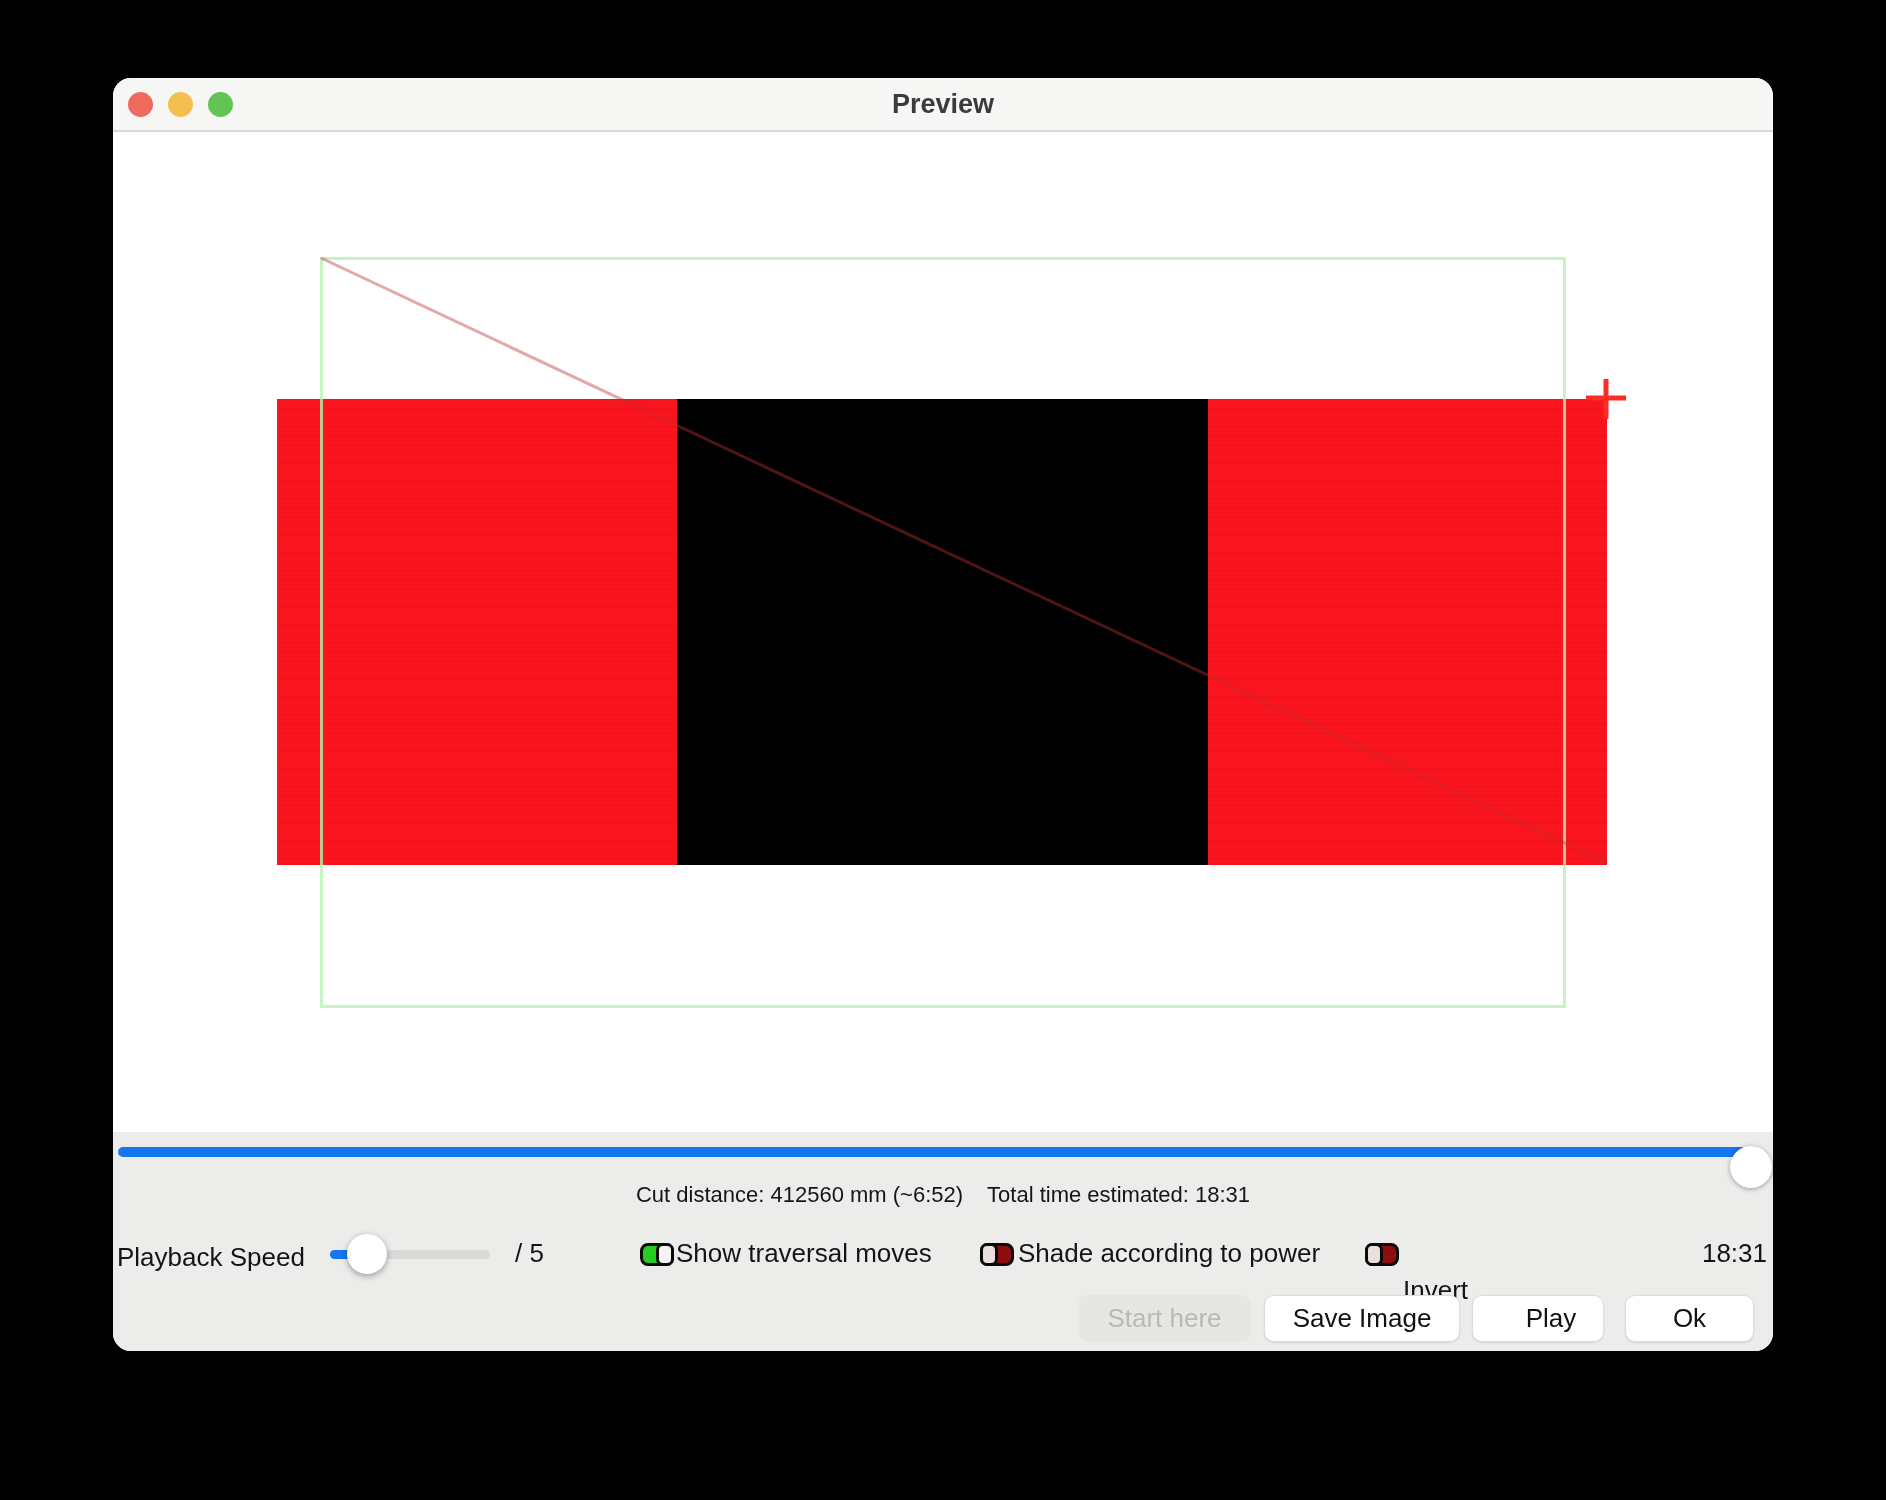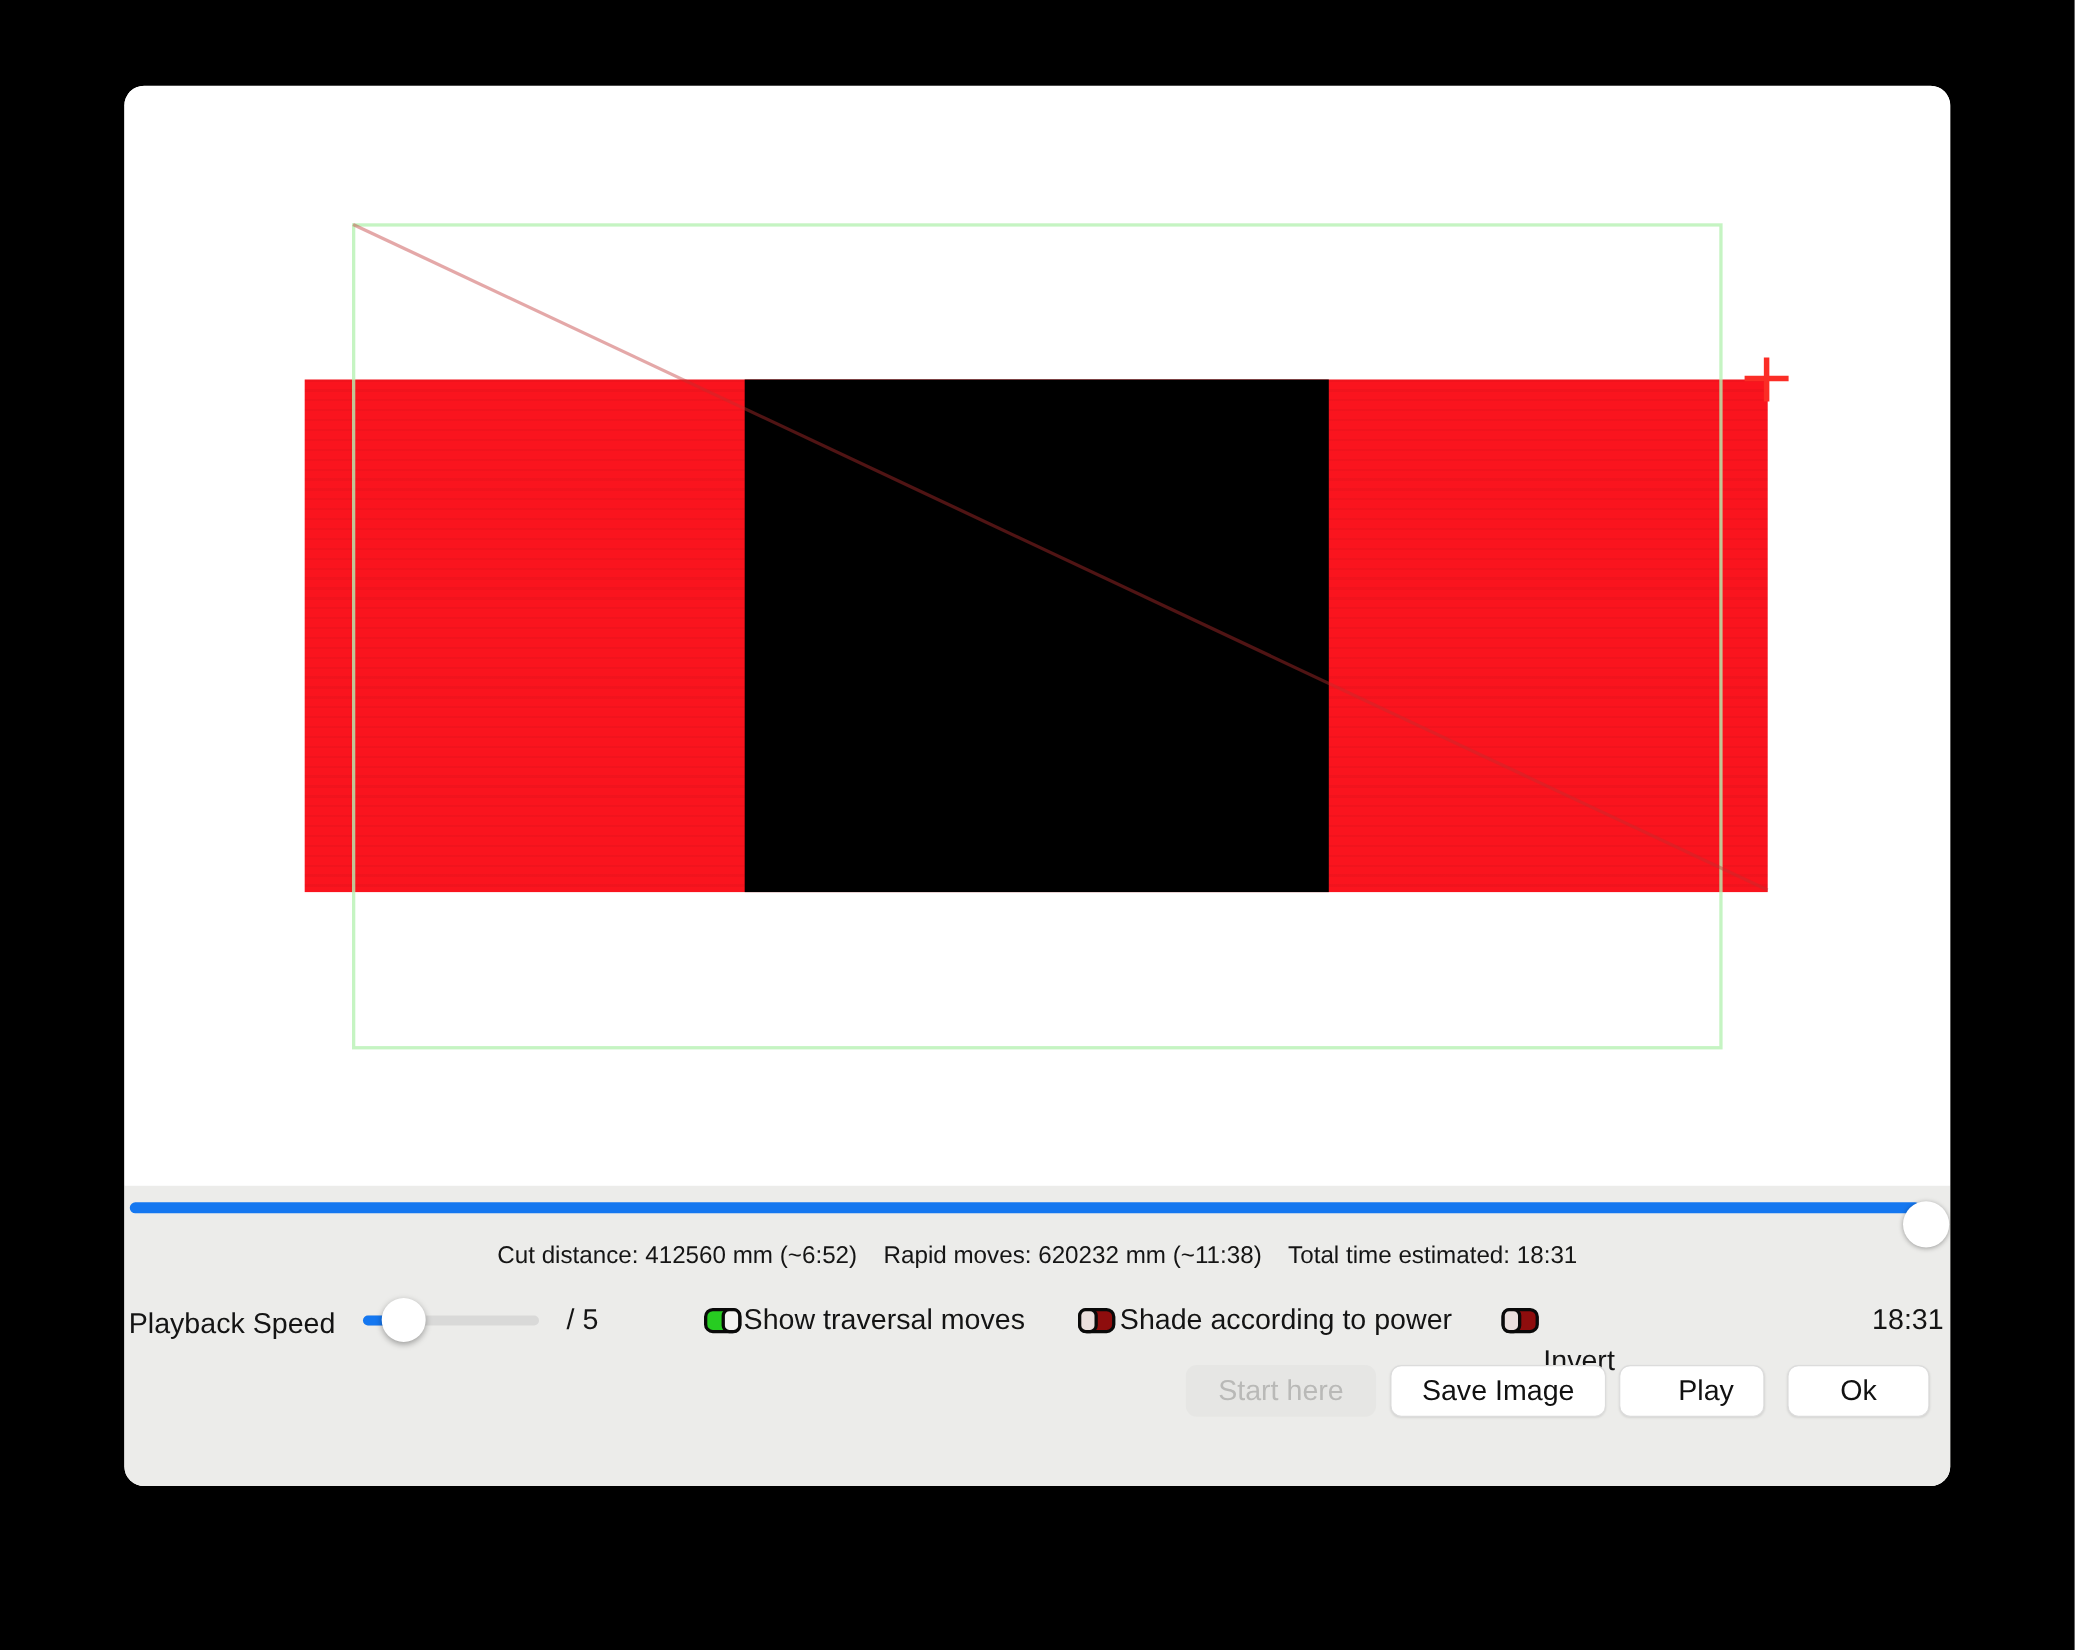--- a/index.html
+++ b/index.html
@@ -70,20 +70,28 @@
   .btn-start{left:965px;width:173px;}
   .btn-save{left:1151px;width:196px;}
   .btn-play{left:1359px;width:132px;padding-left:26px;}
   .btn-ok{left:1512px;width:129px;}
 </style>
 </head>
 <body>
 
 <div class="window">
 
+  <div class="titlebar">
+    <div class="lights">
+      <span class="light red"></span>
+      <span class="light yellow"></span>
+      <span class="light green"></span>
+    </div>
+    <div class="titletext">Preview</div>
+  </div>
 
   <div class="canvas">
     <div class="red-band"></div>
     <div class="black-band"></div>
     <div class="green-rect"></div>
     <svg class="overlay-svg" width="1660" height="1000" viewBox="0 0 1660 1000">
       <line x1="208" y1="126" x2="1494" y2="731" stroke="rgba(190,48,48,0.42)" stroke-width="3"></line>
       <g stroke="#fb2d26" stroke-width="5">
         <line x1="1473" y1="266" x2="1513" y2="266"></line>
         <line x1="1493" y1="247" x2="1493" y2="287"></line>
@@ -92,21 +100,20 @@
   </div>
 
   <div class="footer">
 
     <div class="progress-bar">
       <div class="progress-thumb"></div>
     </div>
 
     <div class="status-row">
       <span>Cut distance: 412560 mm (~6:52)</span>
-      <span>Rapid moves: 620232 mm (~11:38)</span>
       <span>Total time estimated: 18:31</span>
     </div>
 
     <div class="controls-row">
       <span class="pb-label">Playback Speed</span>
 
       <div class="pb-slider">
         <div class="pb-track"></div>
         <div class="pb-fill"></div>
         <div class="pb-thumb"></div>

